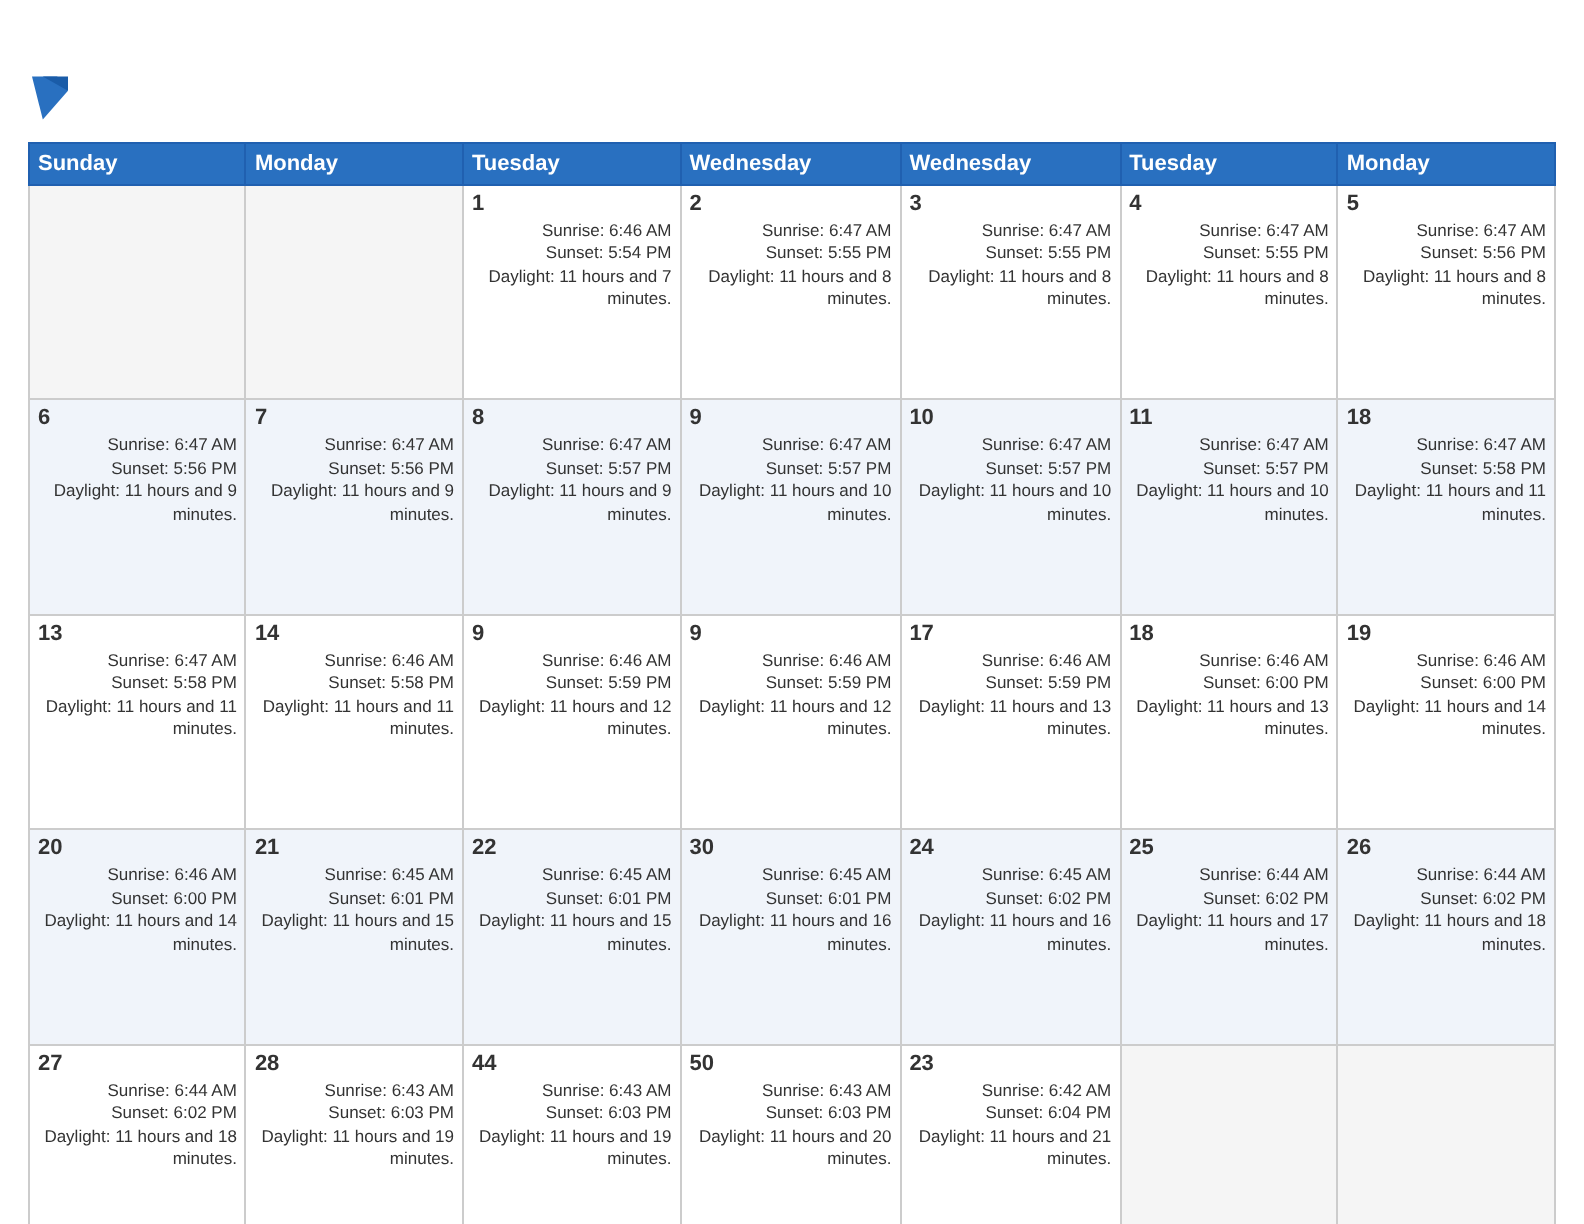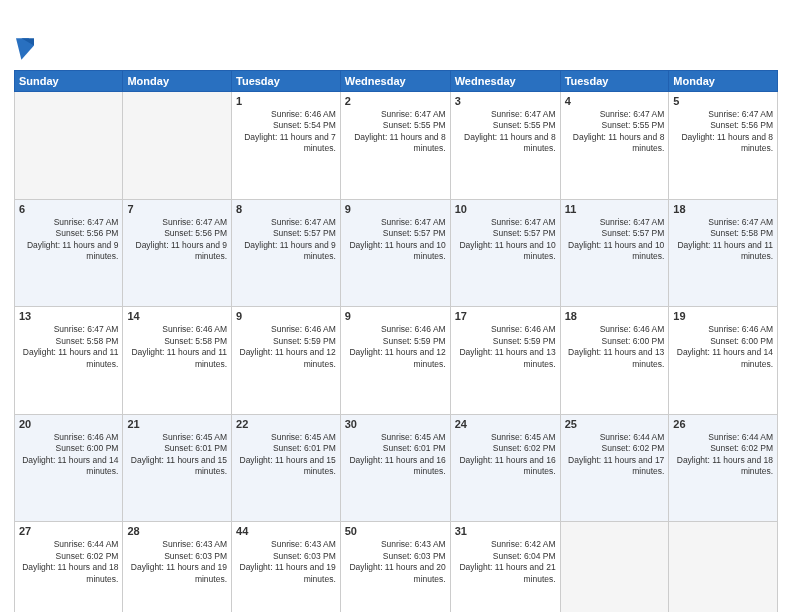--- a/index.html
+++ b/index.html
@@ -263,21 +263,21 @@
           </td>
           <td>
             <span class="day-num">44</span>
             <div class="day-info">Sunrise: 6:43 AM<br>Sunset: 6:03 PM<br>Daylight: 11 hours and 19 minutes.</div>
           </td>
           <td>
             <span class="day-num">50</span>
             <div class="day-info">Sunrise: 6:43 AM<br>Sunset: 6:03 PM<br>Daylight: 11 hours and 20 minutes.</div>
           </td>
           <td>
-            <span class="day-num">31</span>
+            <span class="day-num">23</span>
             <div class="day-info">Sunrise: 6:42 AM<br>Sunset: 6:04 PM<br>Daylight: 11 hours and 21 minutes.</div>
           </td>
           <td class="empty"></td>
           <td class="empty"></td>
         </tr>
       </tbody>
   </table>
 </div>
 
 </body></html>

